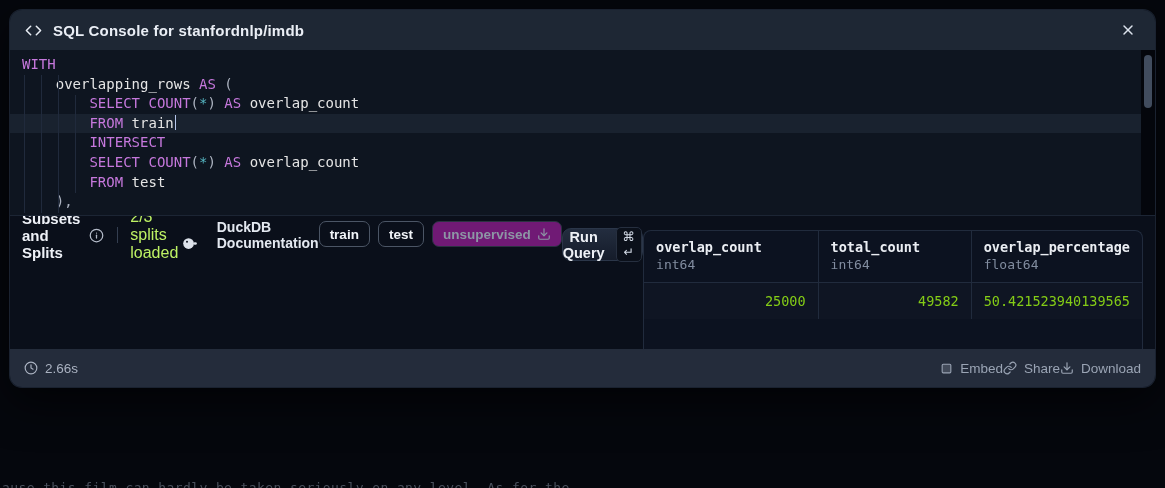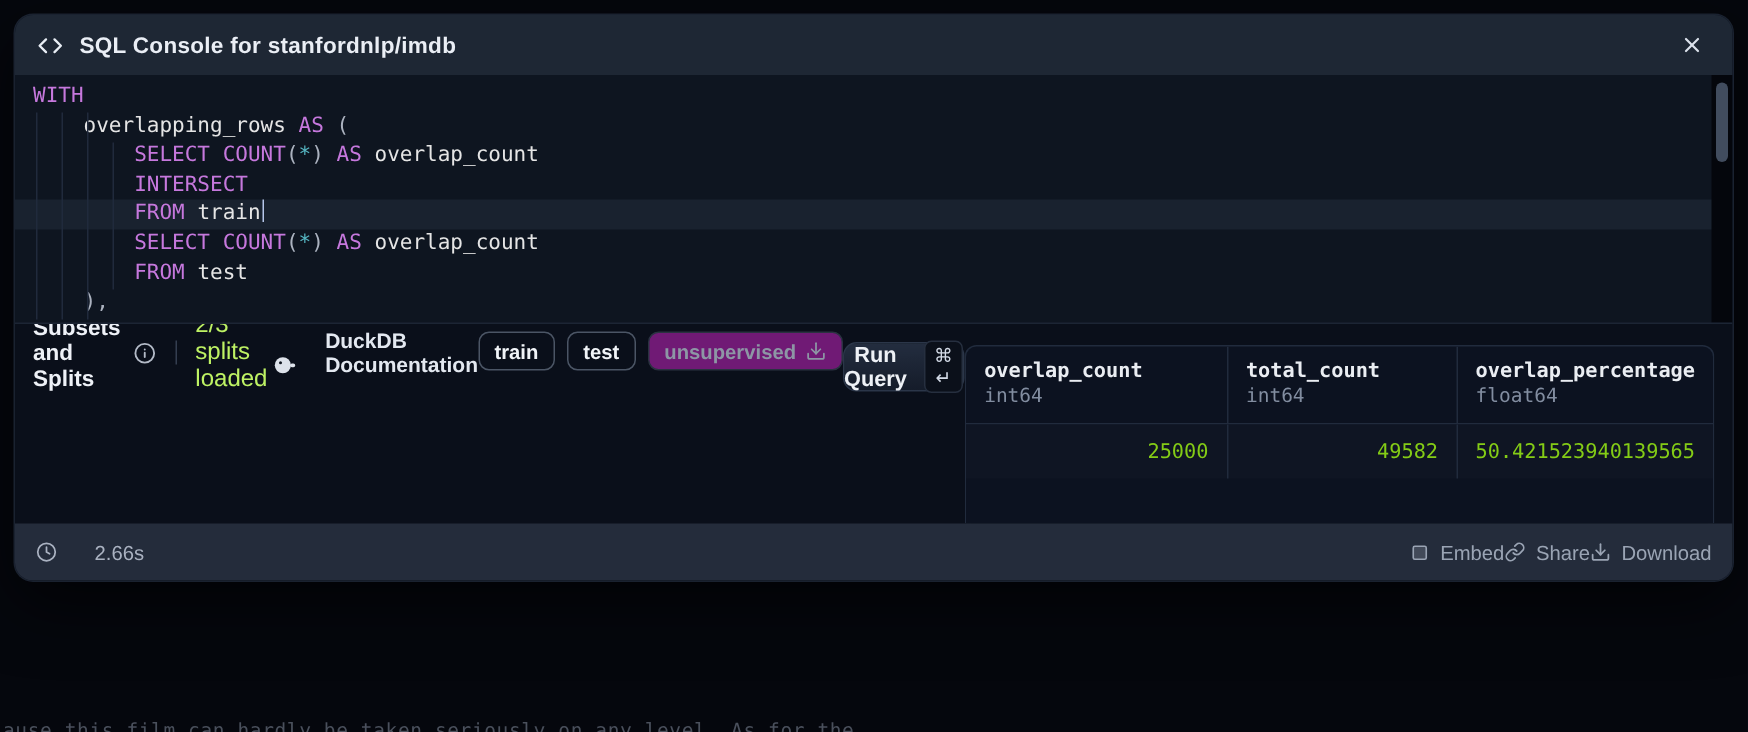--- a/index.html
+++ b/index.html
@@ -117,21 +117,21 @@
   .r-cell {
     display:flex; align-items:center; justify-content:flex-end;
     padding:0 12px; font:13.5px "DejaVu Sans Mono", monospace; color:#84cc16;
   }
 
   
   .modal-footer {
     margin-top:auto; height:38px; flex:0 0 38px; background:#242c3b;
     display:flex; align-items:center; padding:0 14px;
   }
-  .duration { display:flex; align-items:center; gap:25px; color:#aab2c1; font-size:13.5px; }
+  .duration { display:flex; align-items:center; gap:7px; color:#aab2c1; font-size:13.5px; }
   .footer-actions { margin-left:auto; display:flex; }
   .action-btn {
     display:flex; align-items:center; gap:7px; background:none; border:none;
     color:#9aa4b4; font-family:inherit; font-size:13.5px; cursor:pointer; padding:0;
   }
   svg { display:block; }
 </style>
 </head>
 <body>
 
@@ -159,22 +159,22 @@
 
   <div class="editor">
     <div class="guide g1"></div>
     <div class="guide g2"></div>
     <div class="guide g3"></div>
     <div class="guide g4"></div>
     <div id="code">
         <div class="code-line"><span class="tk-kw">WITH</span></div>
         <div class="code-line"><span class="tk-pl">    </span><span class="tk-id">overlapping_rows</span><span class="tk-pl"> </span><span class="tk-kw">AS</span><span class="tk-pl"> (</span></div>
         <div class="code-line"><span class="tk-pl">        </span><span class="tk-kw">SELECT</span><span class="tk-pl"> </span><span class="tk-kw">COUNT</span><span class="tk-pl">(</span><span class="tk-op">*</span><span class="tk-pl">)</span><span class="tk-pl"> </span><span class="tk-kw">AS</span><span class="tk-pl"> </span><span class="tk-id">overlap_count</span></div>
+        <div class="code-line active"><span class="tk-pl">        </span><span class="tk-kw">FROM</span><span class="tk-pl"> </span><span class="tk-id">train</span><span class="cursor"></span></div>
         <div class="code-line"><span class="tk-pl">        </span><span class="tk-kw">INTERSECT</span></div>
-        <div class="code-line active"><span class="tk-pl">        </span><span class="tk-kw">FROM</span><span class="tk-pl"> </span><span class="tk-id">train</span><span class="cursor"></span></div>
         <div class="code-line"><span class="tk-pl">        </span><span class="tk-kw">SELECT</span><span class="tk-pl"> </span><span class="tk-kw">COUNT</span><span class="tk-pl">(</span><span class="tk-op">*</span><span class="tk-pl">)</span><span class="tk-pl"> </span><span class="tk-kw">AS</span><span class="tk-pl"> </span><span class="tk-id">overlap_count</span></div>
         <div class="code-line"><span class="tk-pl">        </span><span class="tk-kw">FROM</span><span class="tk-pl"> </span><span class="tk-id">test</span></div>
         <div class="code-line"><span class="tk-pl">    </span><span class="tk-pl">),</span></div>
       </div>
     <div class="editor-scrollbar">
       <div class="thumb"></div>
     </div>
   </div>
 
   <div class="content">

